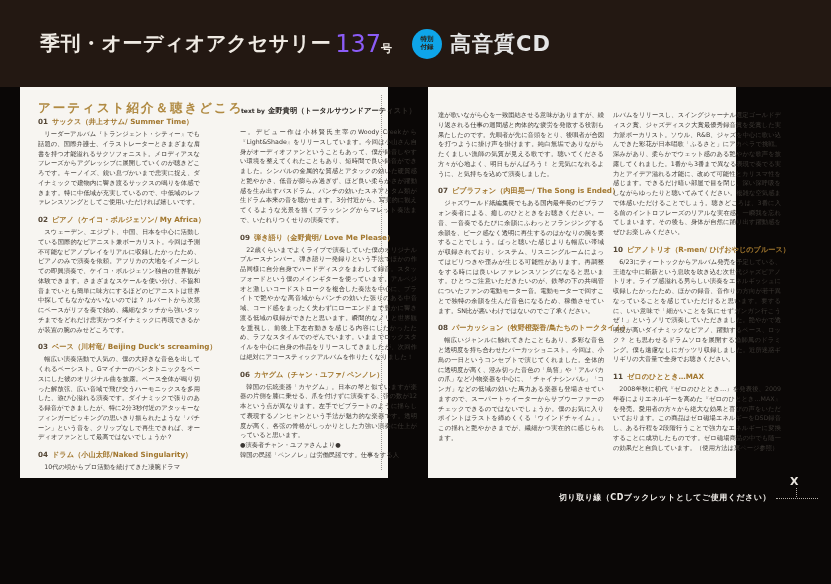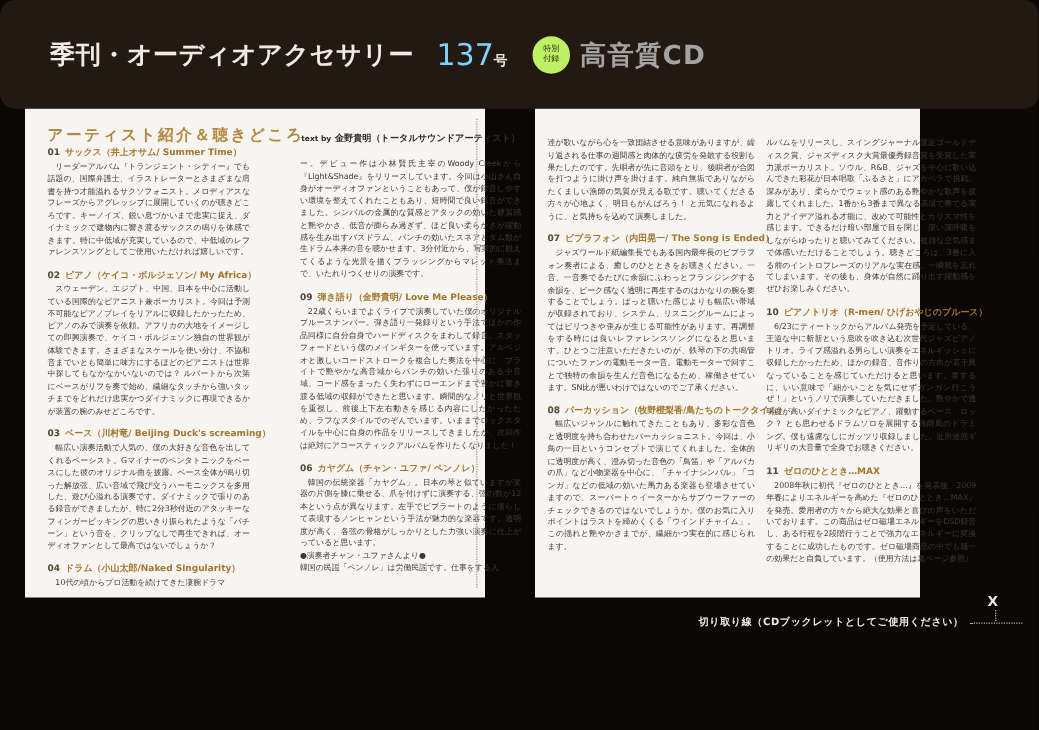--- a/index.html
+++ b/index.html
@@ -1,28 +1,28 @@
 <!DOCTYPE html>
 <html><head>
 <meta charset="utf-8">
 <style>
   html,body{margin:0;padding:0;background:#0a0706;}
   .canvas{position:relative;width:831px;height:584px;background:#0a0706;overflow:hidden;
           font-family:"DejaVu Sans",sans-serif;}
   
-  .header-band{position:absolute;left:0;top:0;width:831px;height:87px;background:#231812;border-radius:12px;}
+  .header-band{position:absolute;left:0;top:0;width:831px;height:87px;background:#231812;}
   .title-row{position:absolute;left:40px;top:0;height:87px;display:flex;align-items:center;}
   .mag-title{color:#efeae3;font-size:20px;font-weight:bold;letter-spacing:.5px;}
-  .issue-num{color:#7dd3fc;font-size:24px;font-weight:500;margin-left:18px;}
+  .issue-num{color:#8b5cf6;font-size:24px;font-weight:500;margin-left:4px;}
   .issue-suffix{color:#efeae3;font-size:11px;font-weight:bold;align-self:center;margin-top:10px;}
-  .badge-circle{width:30px;height:30px;border-radius:50%;background:#bef264;color:#2a1c10;
-                font-size:6.5px;font-weight:normal;line-height:1.2;margin-left:20px;
+  .badge-circle{width:30px;height:30px;border-radius:50%;background:#0ea5e9;color:#2a1c10;
+                font-size:6.5px;font-weight:bold;line-height:1.2;margin-left:20px;
                 display:flex;align-items:center;justify-content:center;text-align:center;
                 box-sizing:border-box;padding:0 7px;word-break:break-all;}
-  .badge-label{color:#a3a3a3;font-size:21px;font-weight:bold;margin-left:8px;letter-spacing:1px;}
+  .badge-label{color:#e5e5e5;font-size:21px;font-weight:bold;margin-left:8px;letter-spacing:1px;}
   
   .page{position:absolute;top:87px;height:391px;background:#f7f5f1;}
   .page.left{left:20px;width:368px;}
   .page.right{left:428px;width:308px;}
   .lp-heading{position:absolute;left:18px;top:13px;font-size:12.5px;font-weight:bold;
               color:#b08a42;letter-spacing:2px;}
   .col{position:absolute;text-align:justify;}
   .lp-col1{left:18px;top:30px;width:162px;}
   .lp-col2{left:220px;top:11px;width:177px;}
   .rp-col1{left:10px;top:23px;width:166px;}

